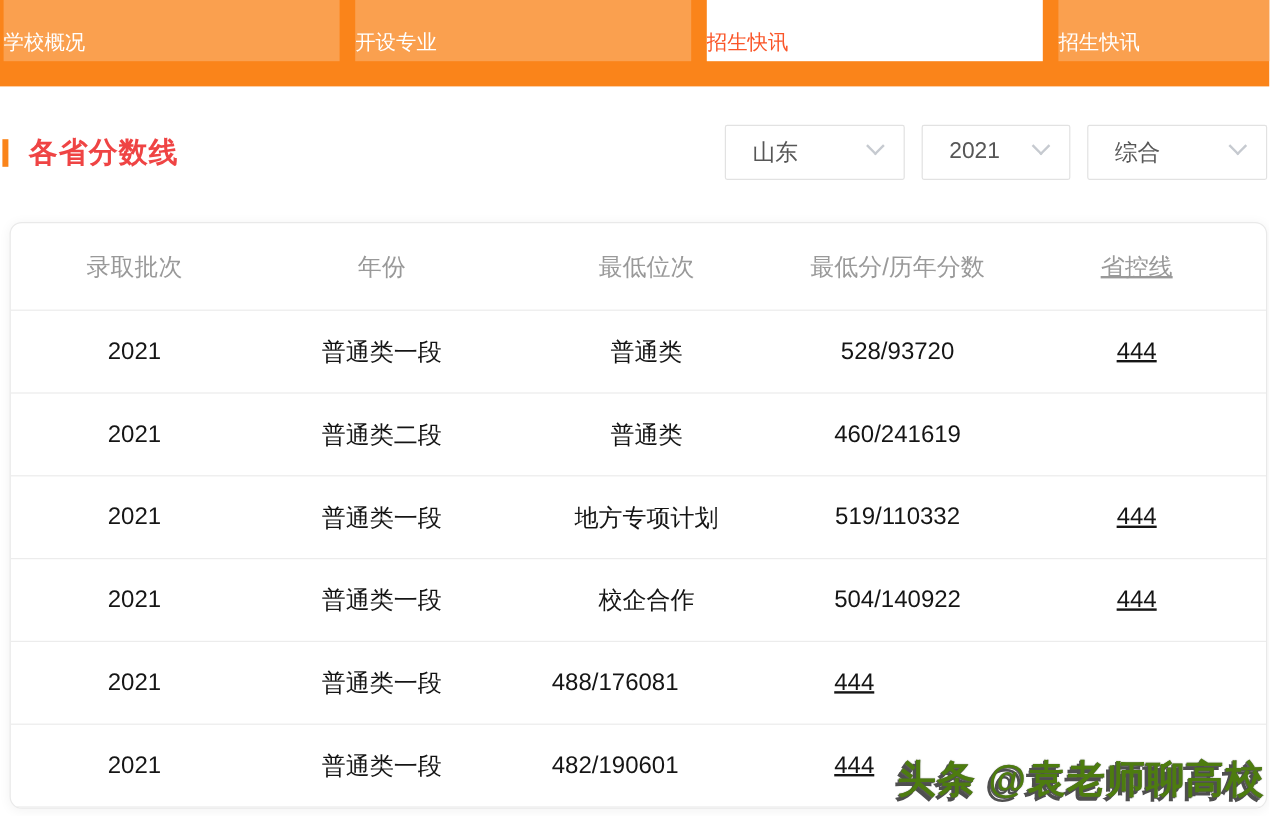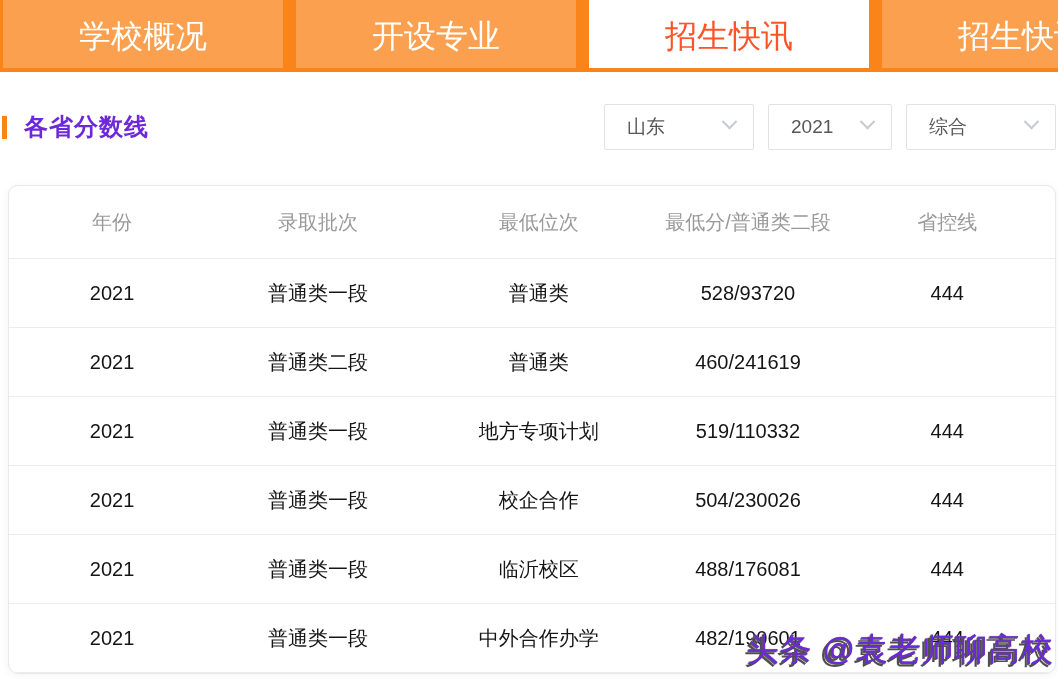--- a/index.html
+++ b/index.html
@@ -15,35 +15,35 @@
     font-family:"Liberation Sans","DejaVu Sans",sans-serif;}
   .stage{position:relative;width:1058px;height:680px;background:#fff;overflow:hidden;}
 
   
   .tabbar{
     position:absolute;top:0;left:0;width:1058px;height:72px;
     background:var(--bar-orange);
     display:flex;column-gap:13px;padding-left:3px;overflow:hidden;
   }
   .tab{
-    flex:0 0 280px;height:68px;line-height:72px;text-align:center;
-    background:var(--tab-orange);color:#ffffff;font-size:32px;cursor:pointer;
+    flex:0 0 280px;height:51px;line-height:72px;
+    background:var(--tab-orange);color:#ffffff;font-size:17px;cursor:pointer;
     white-space:nowrap;
   }
   .tab.active{background:#ffffff;color:var(--active-tab-text);}
 
   
   .section-row{
     position:absolute;top:100px;left:0;width:1058px;height:54px;
     display:flex;align-items:center;justify-content:space-between;
     padding:0 2px;
   }
   .title-wrap{display:flex;align-items:center;}
   .accent-bar{width:5px;height:23px;background:var(--bar-orange);margin-right:17px;}
-  .section-title{font-size:24px;font-weight:bold;color:#6d28d9;letter-spacing:1px;font-family:Liberation Serif, serif;}
+  .section-title{font-size:24px;font-weight:bold;color:#ef4444;letter-spacing:1px;font-family:Liberation Serif, serif;}
 
   .filters{display:flex;column-gap:14px;}
   .select{
     height:46px;border:1px solid #e2e2e2;border-radius:2px;background:#fff;
     display:flex;align-items:center;justify-content:space-between;
     padding:0 18px 0 22px;font-size:19px;color:#575757;cursor:pointer;
   }
   .select.w150{width:150px;}
   .select.w124{width:124px;}
   .chevron{
@@ -58,26 +58,26 @@
     box-shadow:0 1px 10px rgba(0,0,0,0.05);overflow:hidden;
   }
   .thead{display:flex;align-items:center;height:73px;border-bottom:1px solid var(--row-border);}
   .th{font-size:20px;color:var(--header-gray);text-align:center;white-space:nowrap;}
   .trow{display:flex;align-items:center;height:69px;border-bottom:1px solid var(--row-border);}
   .td{font-size:20px;color:var(--body-text);text-align:center;white-space:nowrap;}
   .c1{width:19.7%;}
   .c2{width:19.7%;}
   .c3{width:22.5%;}
   .c4{width:17.5%;}
-  .c5{width:20.6%;}
+  .c5{width:20.6%;text-decoration:underline;}
 
   
   .watermark{
     position:absolute;right:4px;bottom:8px;z-index:6;
-    font-size:32px;font-weight:normal;color:#6d28d9;letter-spacing:1px;white-space:nowrap;
+    font-size:32px;font-weight:bold;color:#4d7c0f;letter-spacing:1px;white-space:nowrap;
     text-shadow:-3px 3px 0 #4f4f4f,-1px 1px 0 #5a5a5a,0 0 1px #6a6a6a;
     text-align:right;
   }
 </style>
 </head>
 <body>
 
 <div class="stage">
 
   <div class="tabbar">
@@ -103,24 +103,24 @@
       </div>
       <div class="select w150">
         <span>综合</span>
         <span class="chevron"></span>
       </div>
     </div>
   </div>
 
   <div class="card">
     <div class="thead">
+      <div class="th c2">录取批次</div>
       <div class="th c1">年份</div>
-      <div class="th c2">录取批次</div>
       <div class="th c3">最低位次</div>
-      <div class="th c4">最低分/普通类二段</div>
+      <div class="th c4">最低分/历年分数</div>
       <div class="th c5">省控线</div>
     </div>
 
     <div class="trow">
       <div class="td c1">2021</div>
       <div class="td c2">普通类一段</div>
       <div class="td c3">普通类</div>
       <div class="td c4">528/93720</div>
       <div class="td c5">444</div>
     </div>
@@ -134,34 +134,32 @@
       <div class="td c1">2021</div>
       <div class="td c2">普通类一段</div>
       <div class="td c3">地方专项计划</div>
       <div class="td c4">519/110332</div>
       <div class="td c5">444</div>
     </div>
     <div class="trow">
       <div class="td c1">2021</div>
       <div class="td c2">普通类一段</div>
       <div class="td c3">校企合作</div>
-      <div class="td c4">504/230026</div>
+      <div class="td c4">504/140922</div>
       <div class="td c5">444</div>
     </div>
     <div class="trow">
       <div class="td c1">2021</div>
       <div class="td c2">普通类一段</div>
-      <div class="td c3">临沂校区</div>
       <div class="td c4">488/176081</div>
       <div class="td c5">444</div>
     </div>
     <div class="trow">
       <div class="td c1">2021</div>
       <div class="td c2">普通类一段</div>
-      <div class="td c3">中外合作办学</div>
       <div class="td c4">482/190601</div>
       <div class="td c5">444</div>
     </div>
   </div>
 
   <div class="watermark">头条 @袁老师聊高校</div>
 
 </div>
 
 </body></html>

